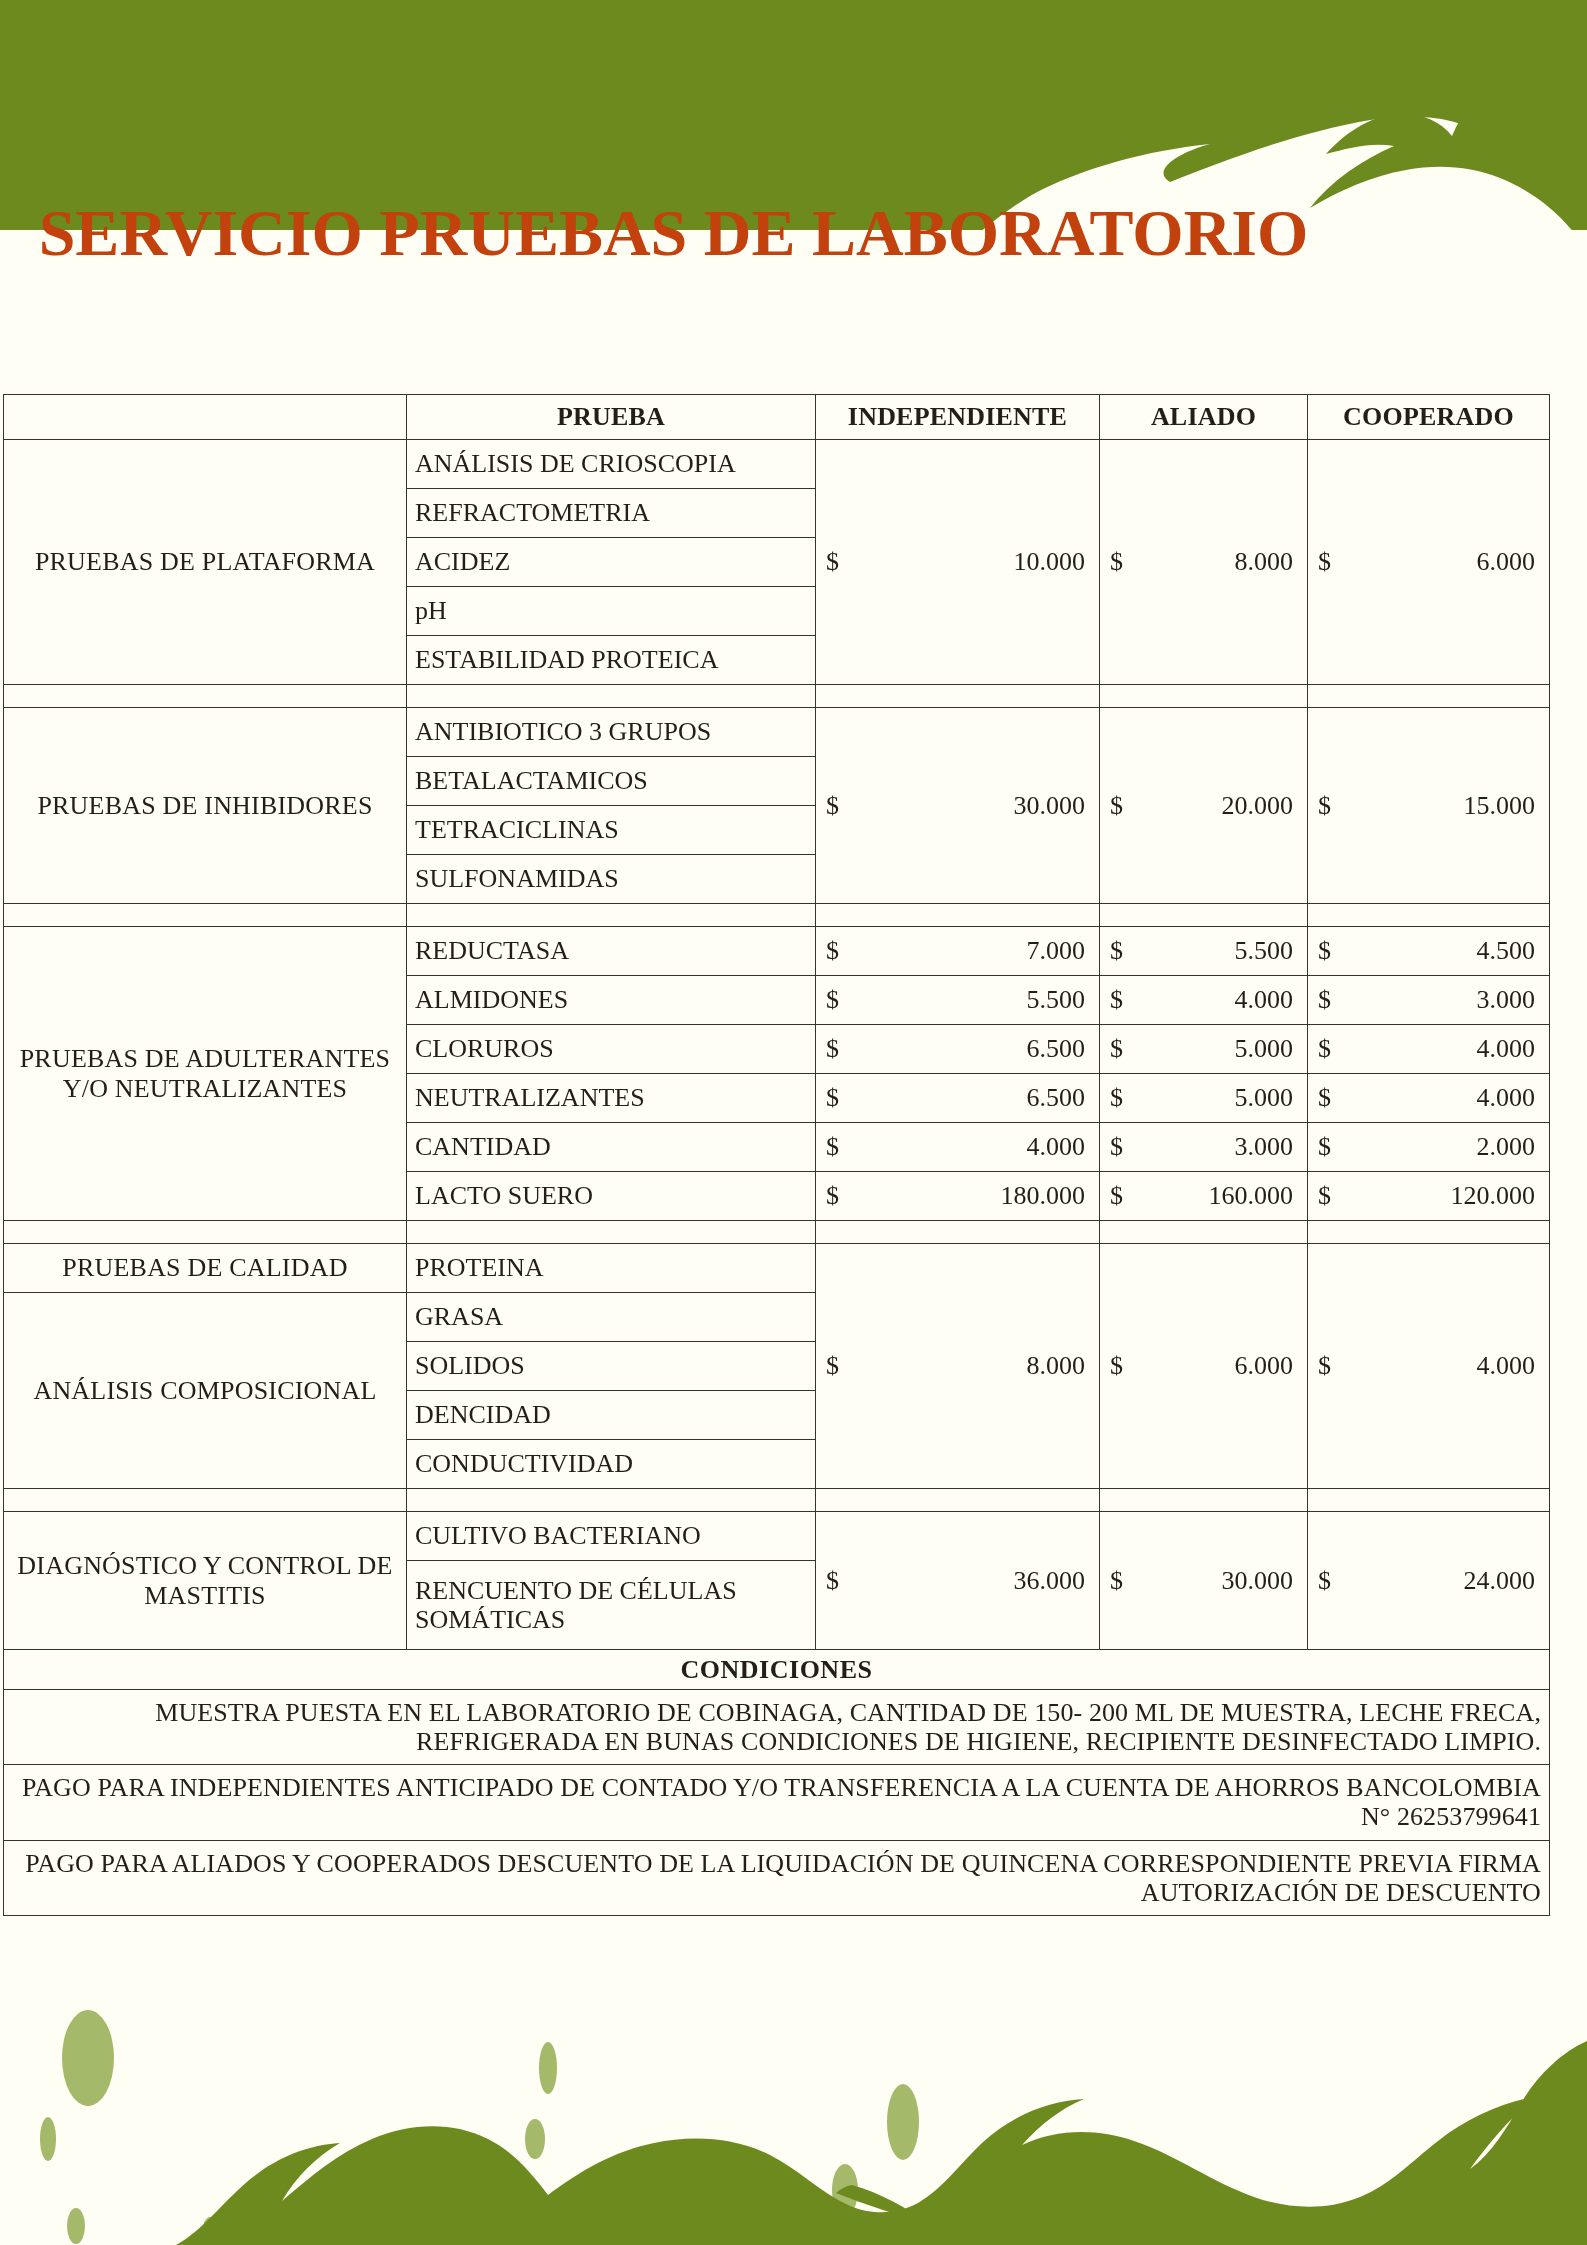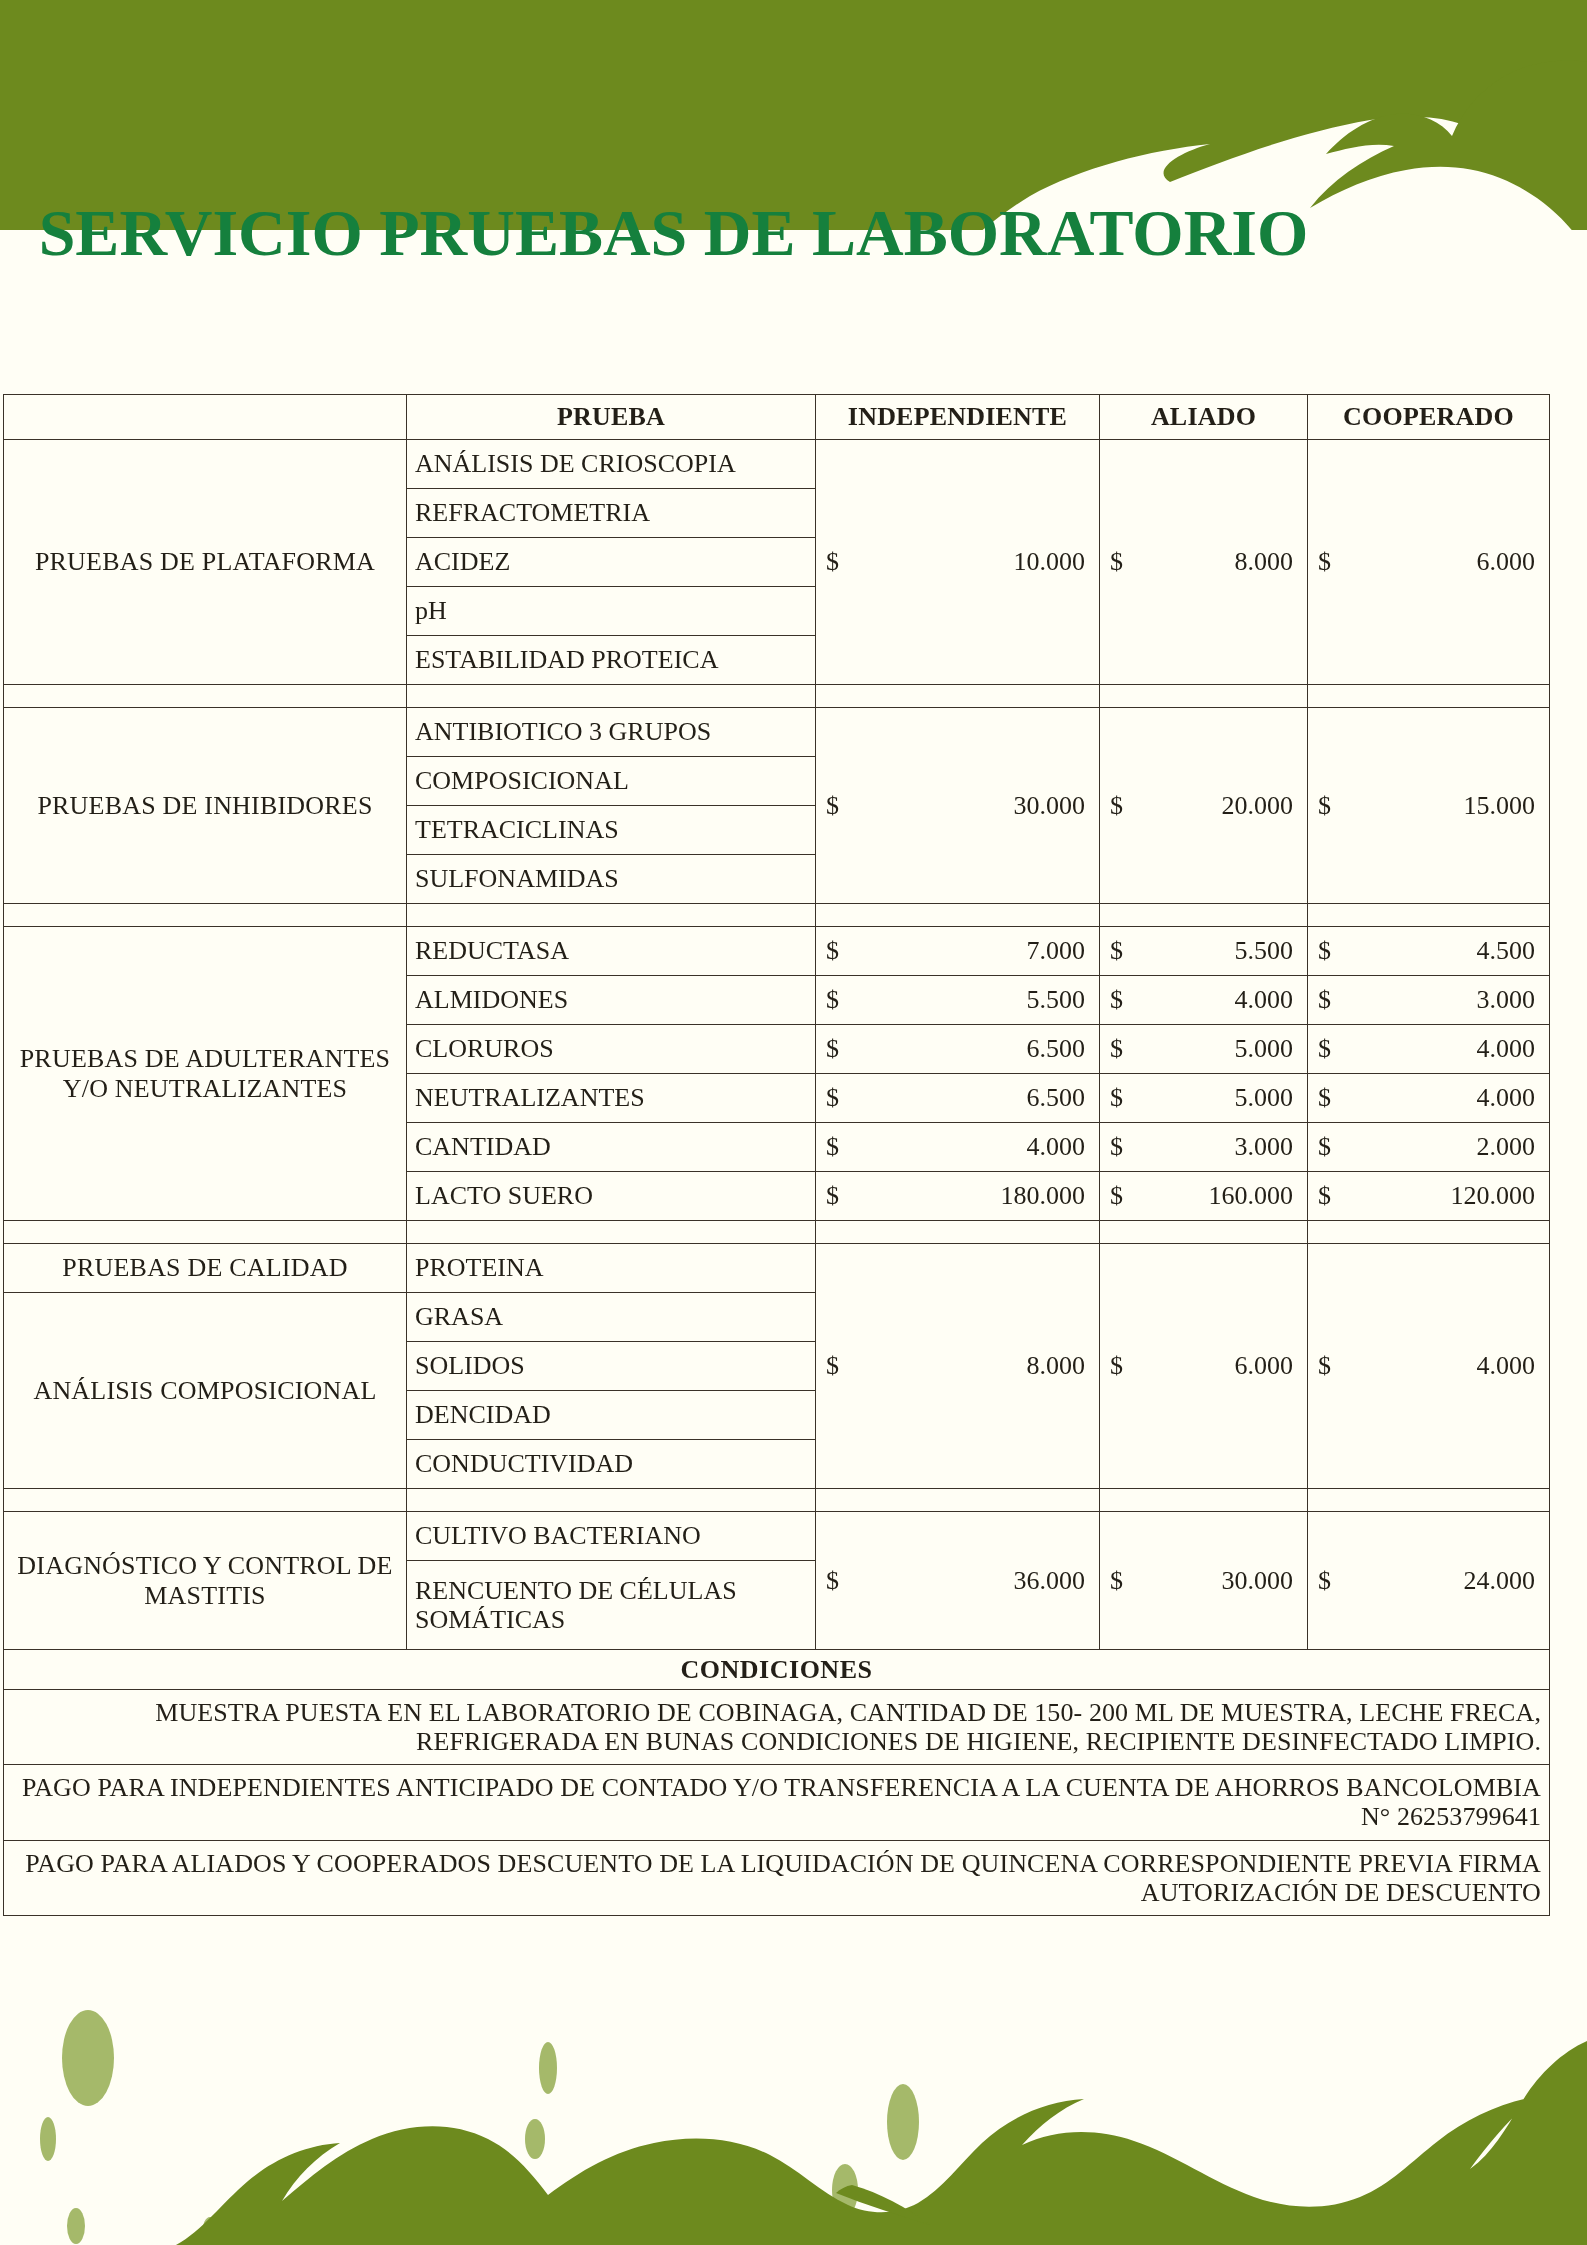--- a/index.html
+++ b/index.html
@@ -30,21 +30,21 @@
   
   .title {
     position: absolute;
     top: 200px;
     left: 0;
     width: 1347px;
     text-align: center;
     font-size: 66px;
     font-weight: bold;
     letter-spacing: 0px;
-    color: #15803d;
+    color: #c2410c;
     font-family: "Liberation Serif", "DejaVu Serif", serif;
     white-space: nowrap;
     line-height: 1.0;
   }
 
   
   .table-wrap {
     position: absolute;
     left: 3px;
     top: 394px;
@@ -211,21 +211,21 @@
           <span class="cur">$</span><span>30.000</span>
         </td>
         <td rowspan="4" class="money">
           <span class="cur">$</span><span>20.000</span>
         </td>
         <td rowspan="4" class="money">
           <span class="cur">$</span><span>15.000</span>
         </td>
       </tr>
       <tr>
-          <td class="test rowh-40">COMPOSICIONAL</td>
+          <td class="test rowh-40">BETALACTAMICOS</td>
         </tr>
       <tr>
           <td class="test rowh-40">TETRACICLINAS</td>
         </tr>
       <tr>
           <td class="test rowh-40">SULFONAMIDAS</td>
         </tr>
 
       <tr class="blank-sep">
         <td></td>

